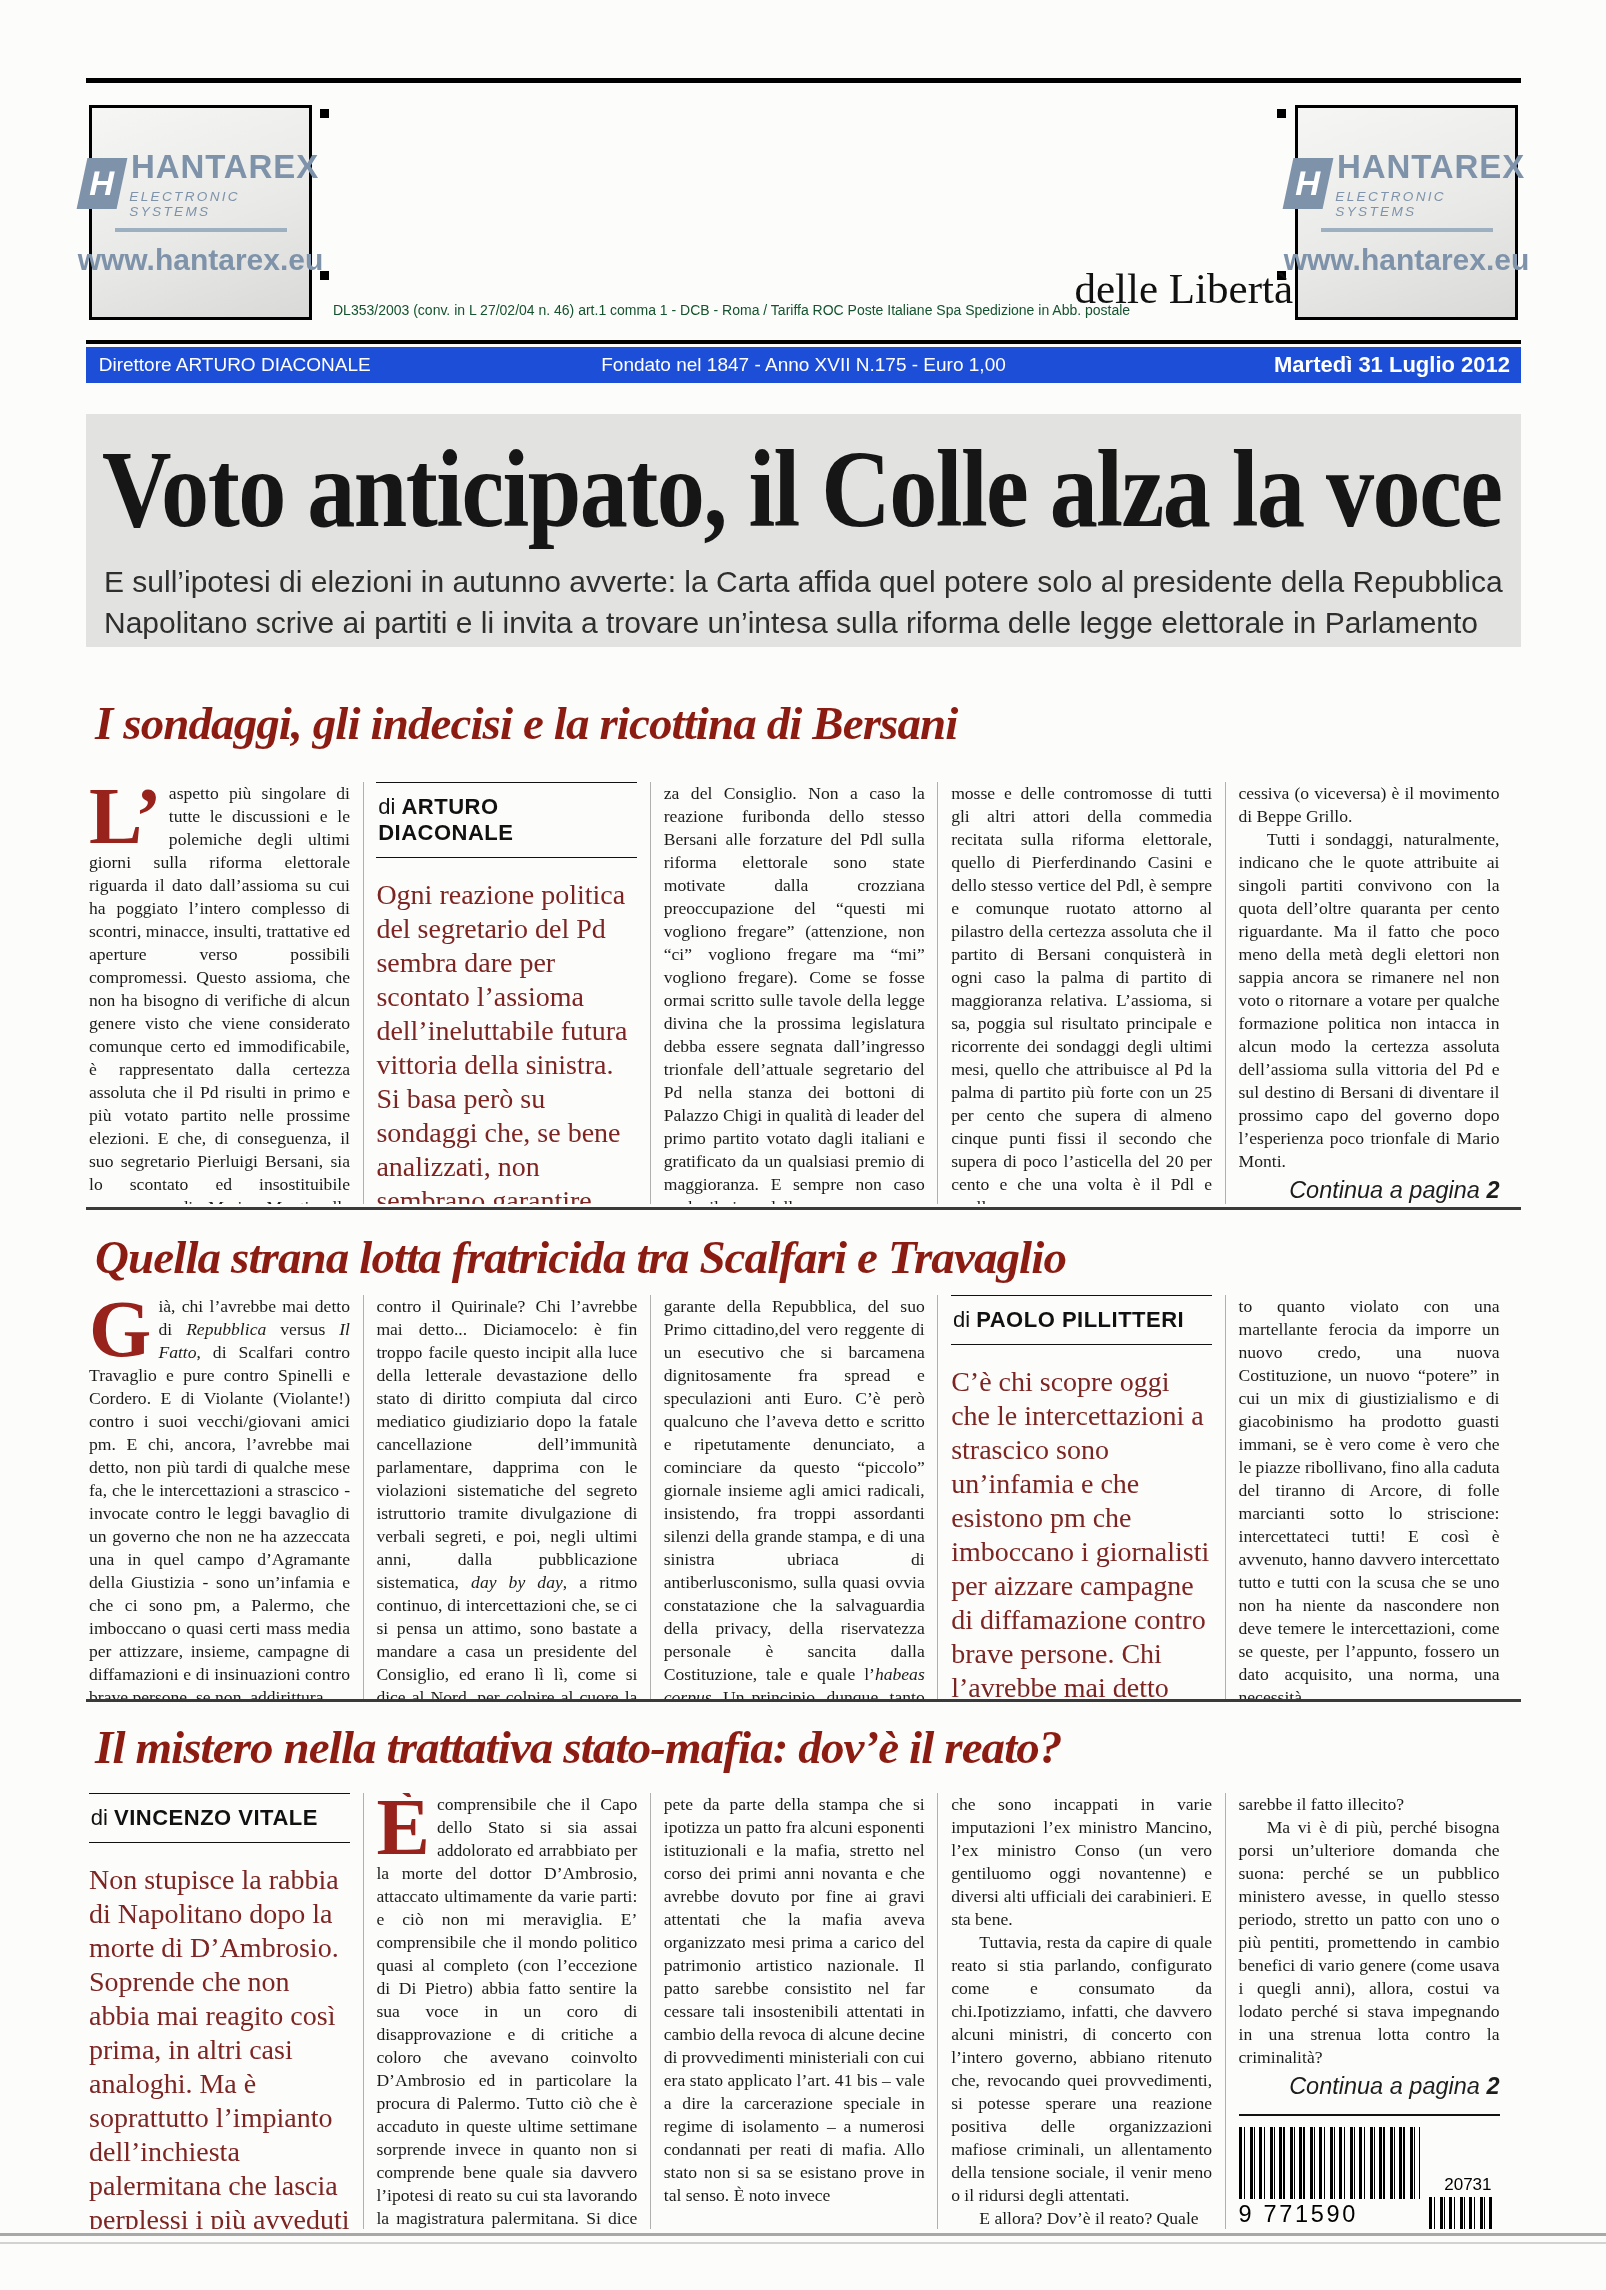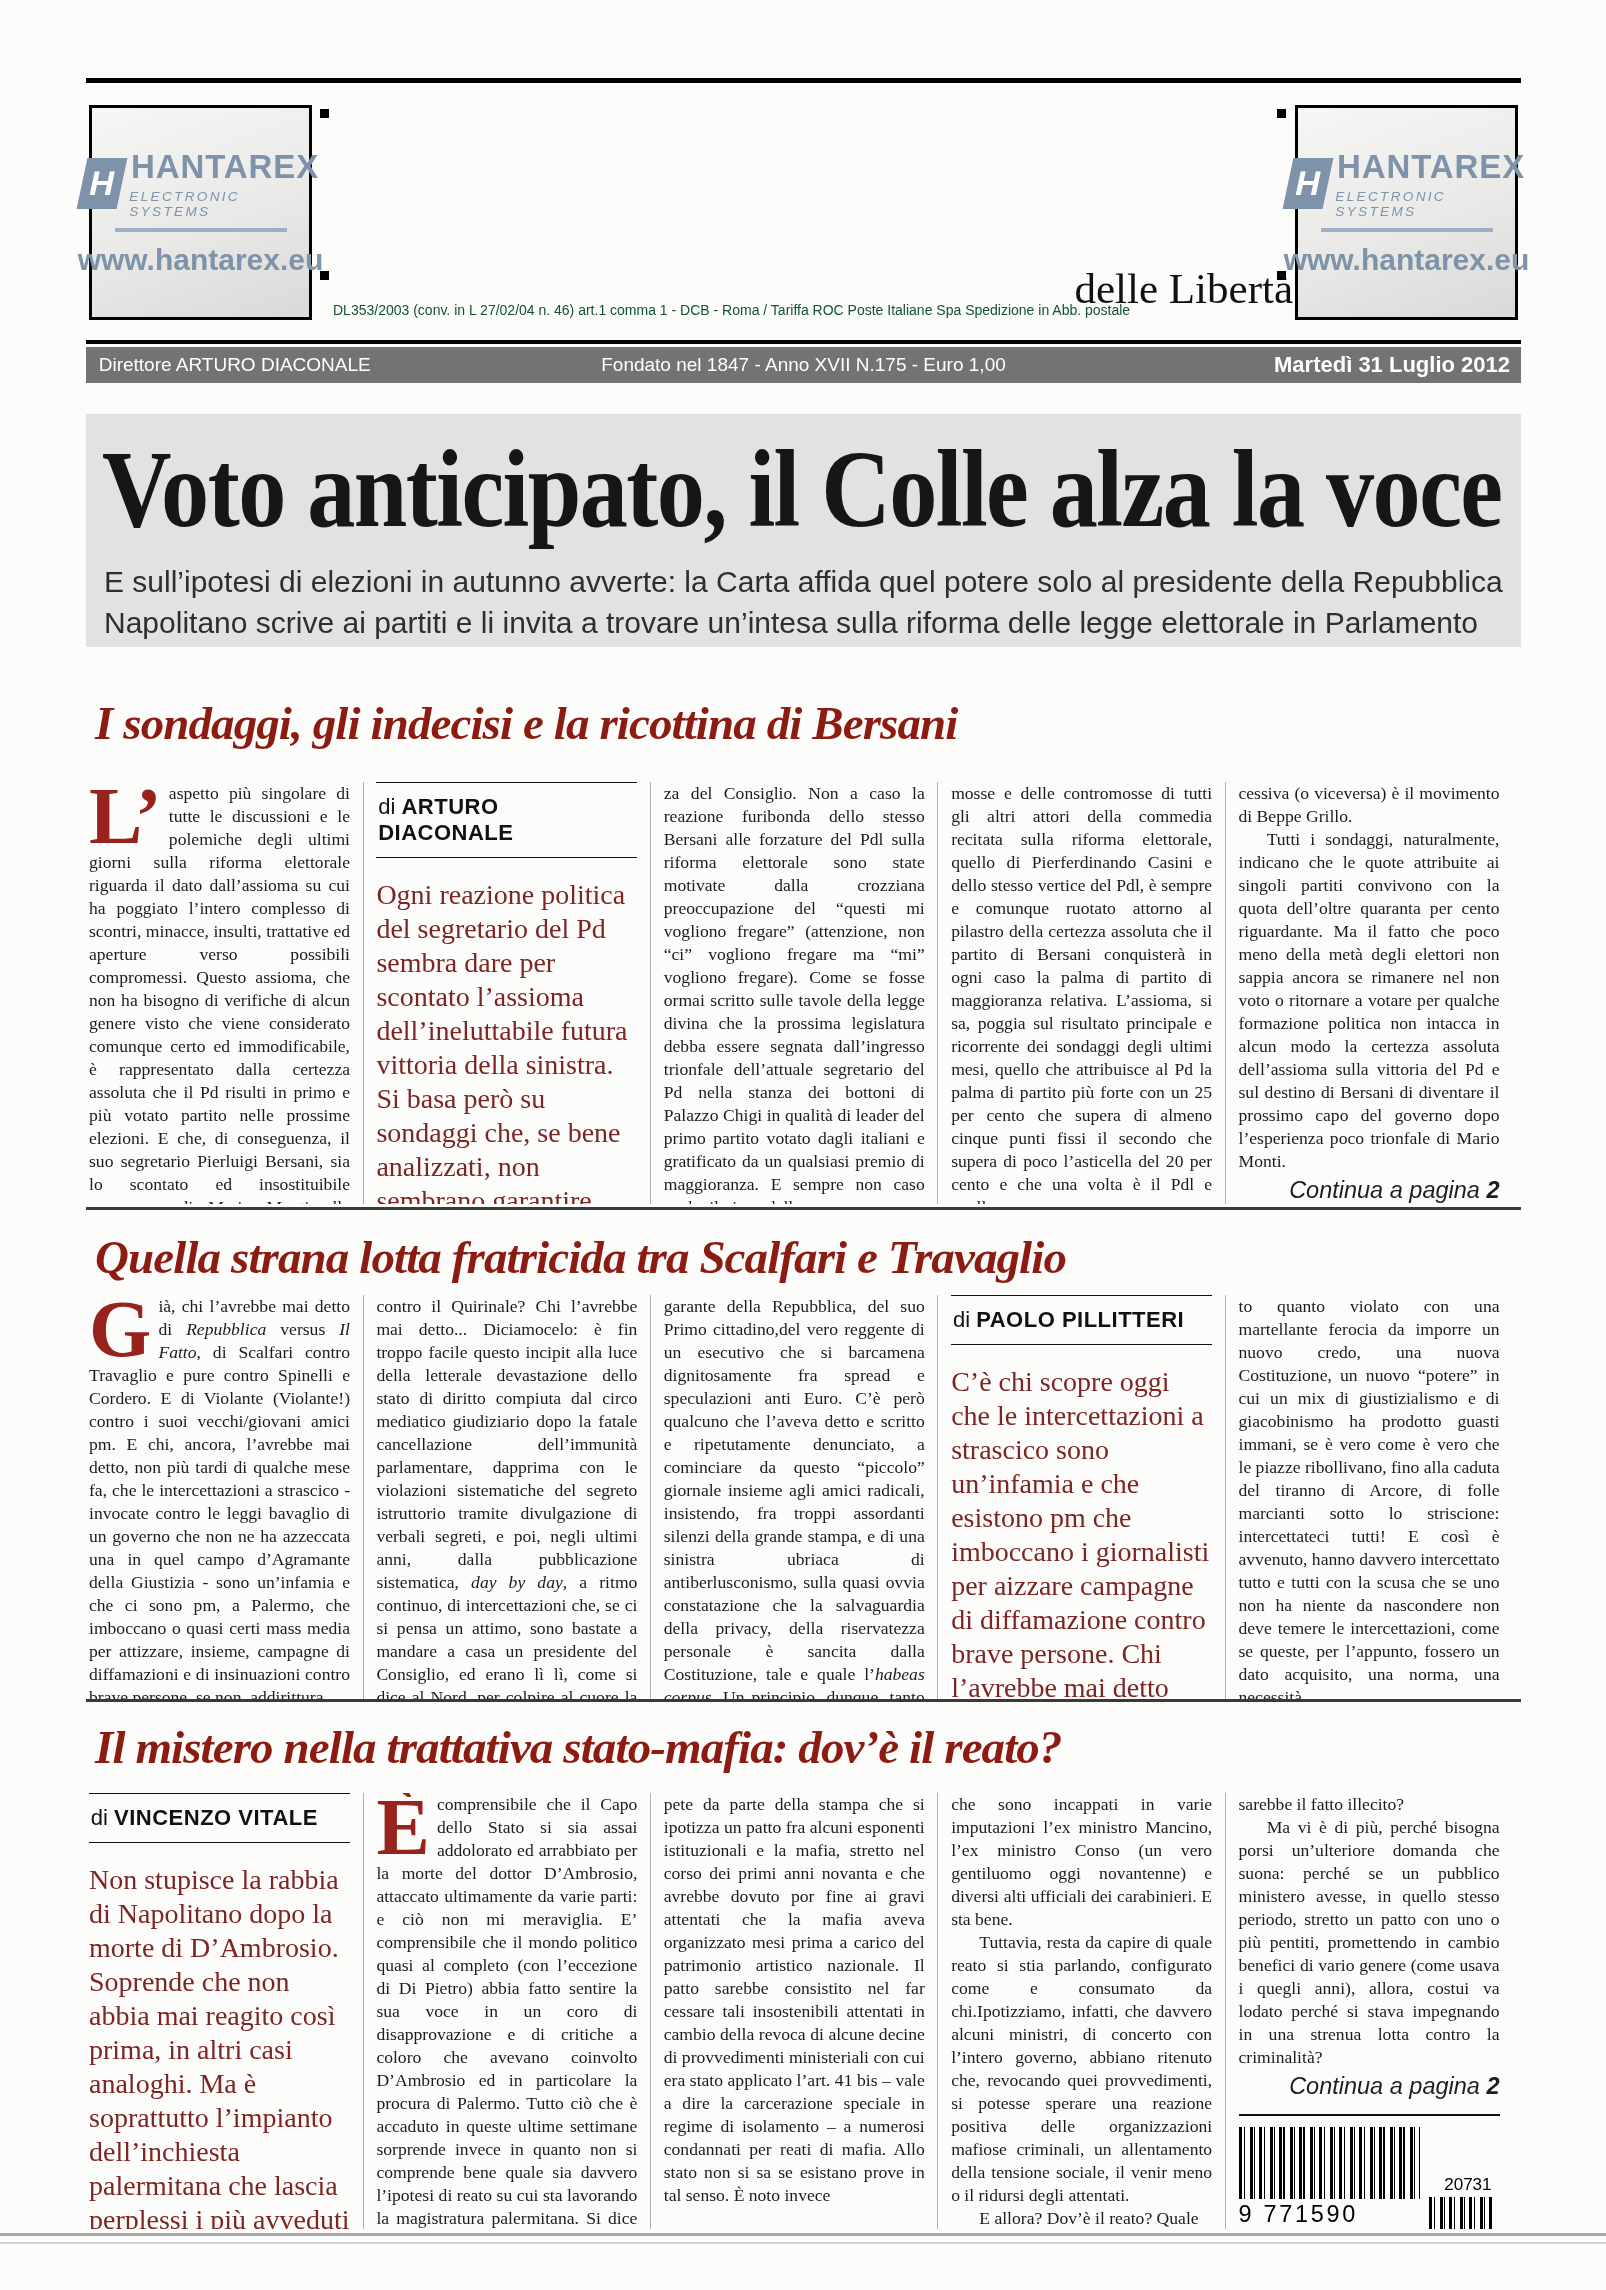--- a/index.html
+++ b/index.html
@@ -24,21 +24,21 @@
   .sq{width:9px;height:9px;background:#000;}
 
   .masthead-title{left:330px;top:98px;width:959px;height:190px;line-height:194px;
      font-weight:bold;font-size:233px;white-space:nowrap;display:block;
      font-family:"Liberation Serif",serif;letter-spacing:-3.6px;}
   .fit{display:inline-block;white-space:nowrap;transform-origin:left center;}
   .masthead-sub{left:1013px;top:264px;width:280px;text-align:right;font-size:43px;color:#111;}
   .legal{left:333px;top:302px;width:905px;font:14px "Liberation Sans",sans-serif;color:#14532d;}
 
   .bar-rule{left:86px;top:340px;width:1435px;height:3.6px;background:#000;}
-  .infobar{left:86px;top:347px;width:1435px;height:36px;background:#737373;color:#fff;
+  .infobar{left:86px;top:347px;width:1435px;height:36px;background:#1d4ed8;color:#fff;
            font-family:"Liberation Sans",sans-serif;}
   .infobar .dir{position:absolute;left:12.7px;top:7.2px;font-size:19px;}
   .infobar .mid{position:absolute;left:0;right:0;top:7.2px;text-align:center;font-size:19px;}
   .infobar .date{position:absolute;right:11px;top:5.4px;font-size:22px;font-weight:bold;}
 
   
   .lead-banner{left:86px;top:414px;width:1435px;height:233px;background:#e2e2e0;}
   .lead-headline{position:absolute;left:16.3px;top:7.2px;height:136px;line-height:136px;
       font-weight:bold;font-size:110px;color:#161616;letter-spacing:-1.8px;}
   .lead-sub{position:absolute;left:18px;top:147px;font:30px "Liberation Sans",sans-serif;

